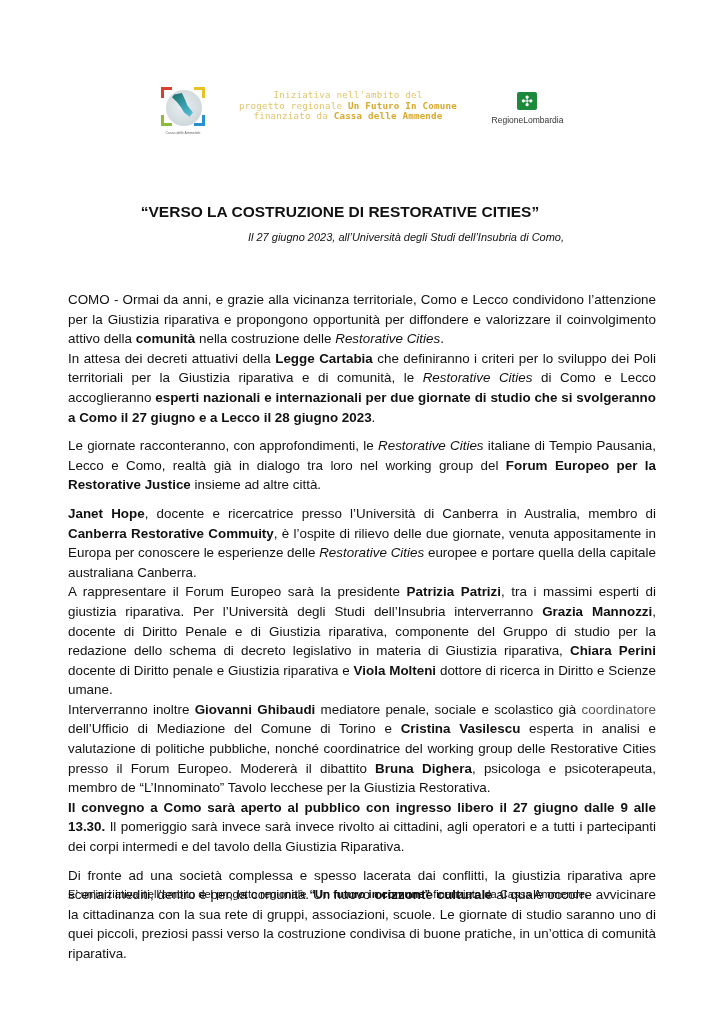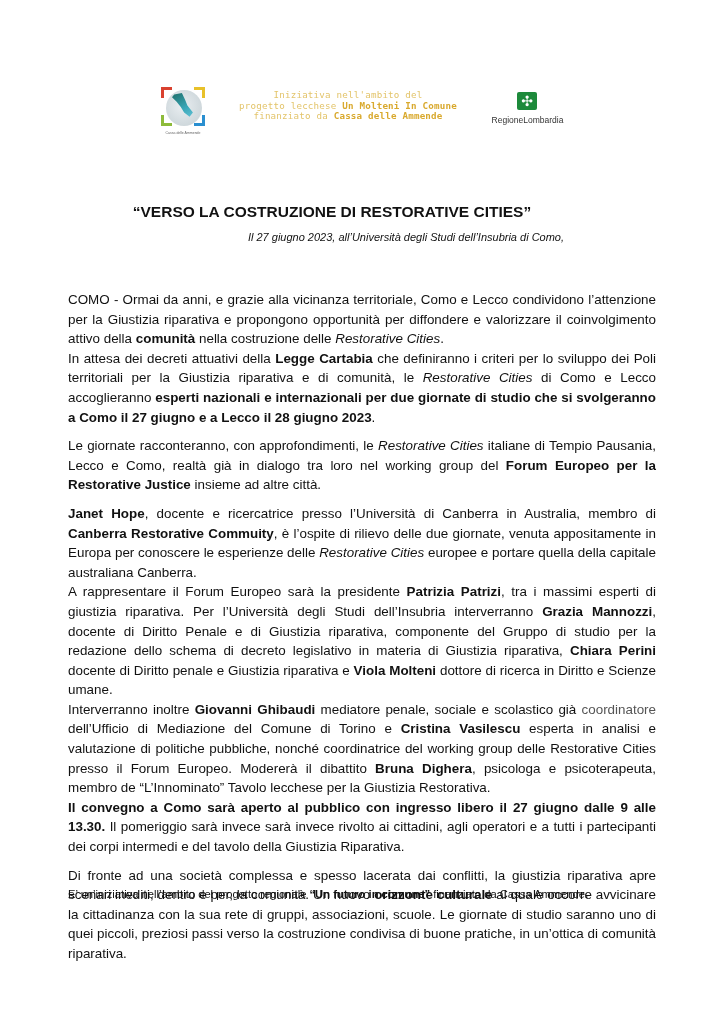--- a/index.html
+++ b/index.html
@@ -28,21 +28,21 @@
        color: #e3c46a; letter-spacing: 0.2px; }
   .initiative b { color: #d9a92e; font-weight: bold; }
 
   .logo-rl { position: absolute; left: 340px; top: 8px; width: 75px; height: 44px; text-align: center; }
   .logo-rl .mark { position: absolute; left: 27px; top: 4px; width: 20px; height: 18px; background: #1d8a3b;
        border-radius: 2px; color: #fff; font-size: 14px; line-height: 18px; font-weight: bold; }
   .logo-rl .name { position: absolute; left: 0; top: 27px; width: 75px; font-size: 8.5px; color: #333; }
 
   
   .title { position: absolute; left: 0; top: 202px; width: 664px; text-align: center;
-       font-weight: bold; font-size: 15.5px; line-height: 20px; color: #111; }
+       font-weight: bold; font-size: 15.5px; line-height: 20px; color: #111; padding-left: 8px; }
   .subtitle { position: absolute; left: 0; top: 226px; width: 724px; text-align: center;
        font-style: italic; font-size: 11px; line-height: 22px; color: #111; padding-left: 44px; }
 
   
   .body { position: absolute; left: 68px; top: 290px; width: 588px;
        font-size: 13.4px; line-height: 19.6px; color: #111; }
   .body p { margin: 0; text-align: justify; }
   .body p.gap { margin-top: 9px; }
   .body b { font-weight: bold; }
   .body i { font-style: italic; }
@@ -63,21 +63,21 @@
       <div class="italy"></div>
       <div class="corner c1"></div>
       <div class="corner c2"></div>
       <div class="corner c3"></div>
       <div class="corner c4"></div>
       <div class="cap">Cassa delle Ammende</div>
     </div>
 
     <div class="initiative">
       <div>Iniziativa nell'ambito del</div>
-      <div><span>progetto lecchese </span><b>Un Molteni In Comune</b></div>
+      <div><span>progetto regionale </span><b>Un Futuro In Comune</b></div>
       <div><span>finanziato da </span><b>Cassa delle Ammende</b></div>
     </div>
 
     <div class="logo-rl">
       <div class="mark">✣</div>
       <div class="name">RegioneLombardia</div>
     </div>
   </div>
 
   <div class="title">“VERSO LA COSTRUZIONE DI RESTORATIVE CITIES”</div>

